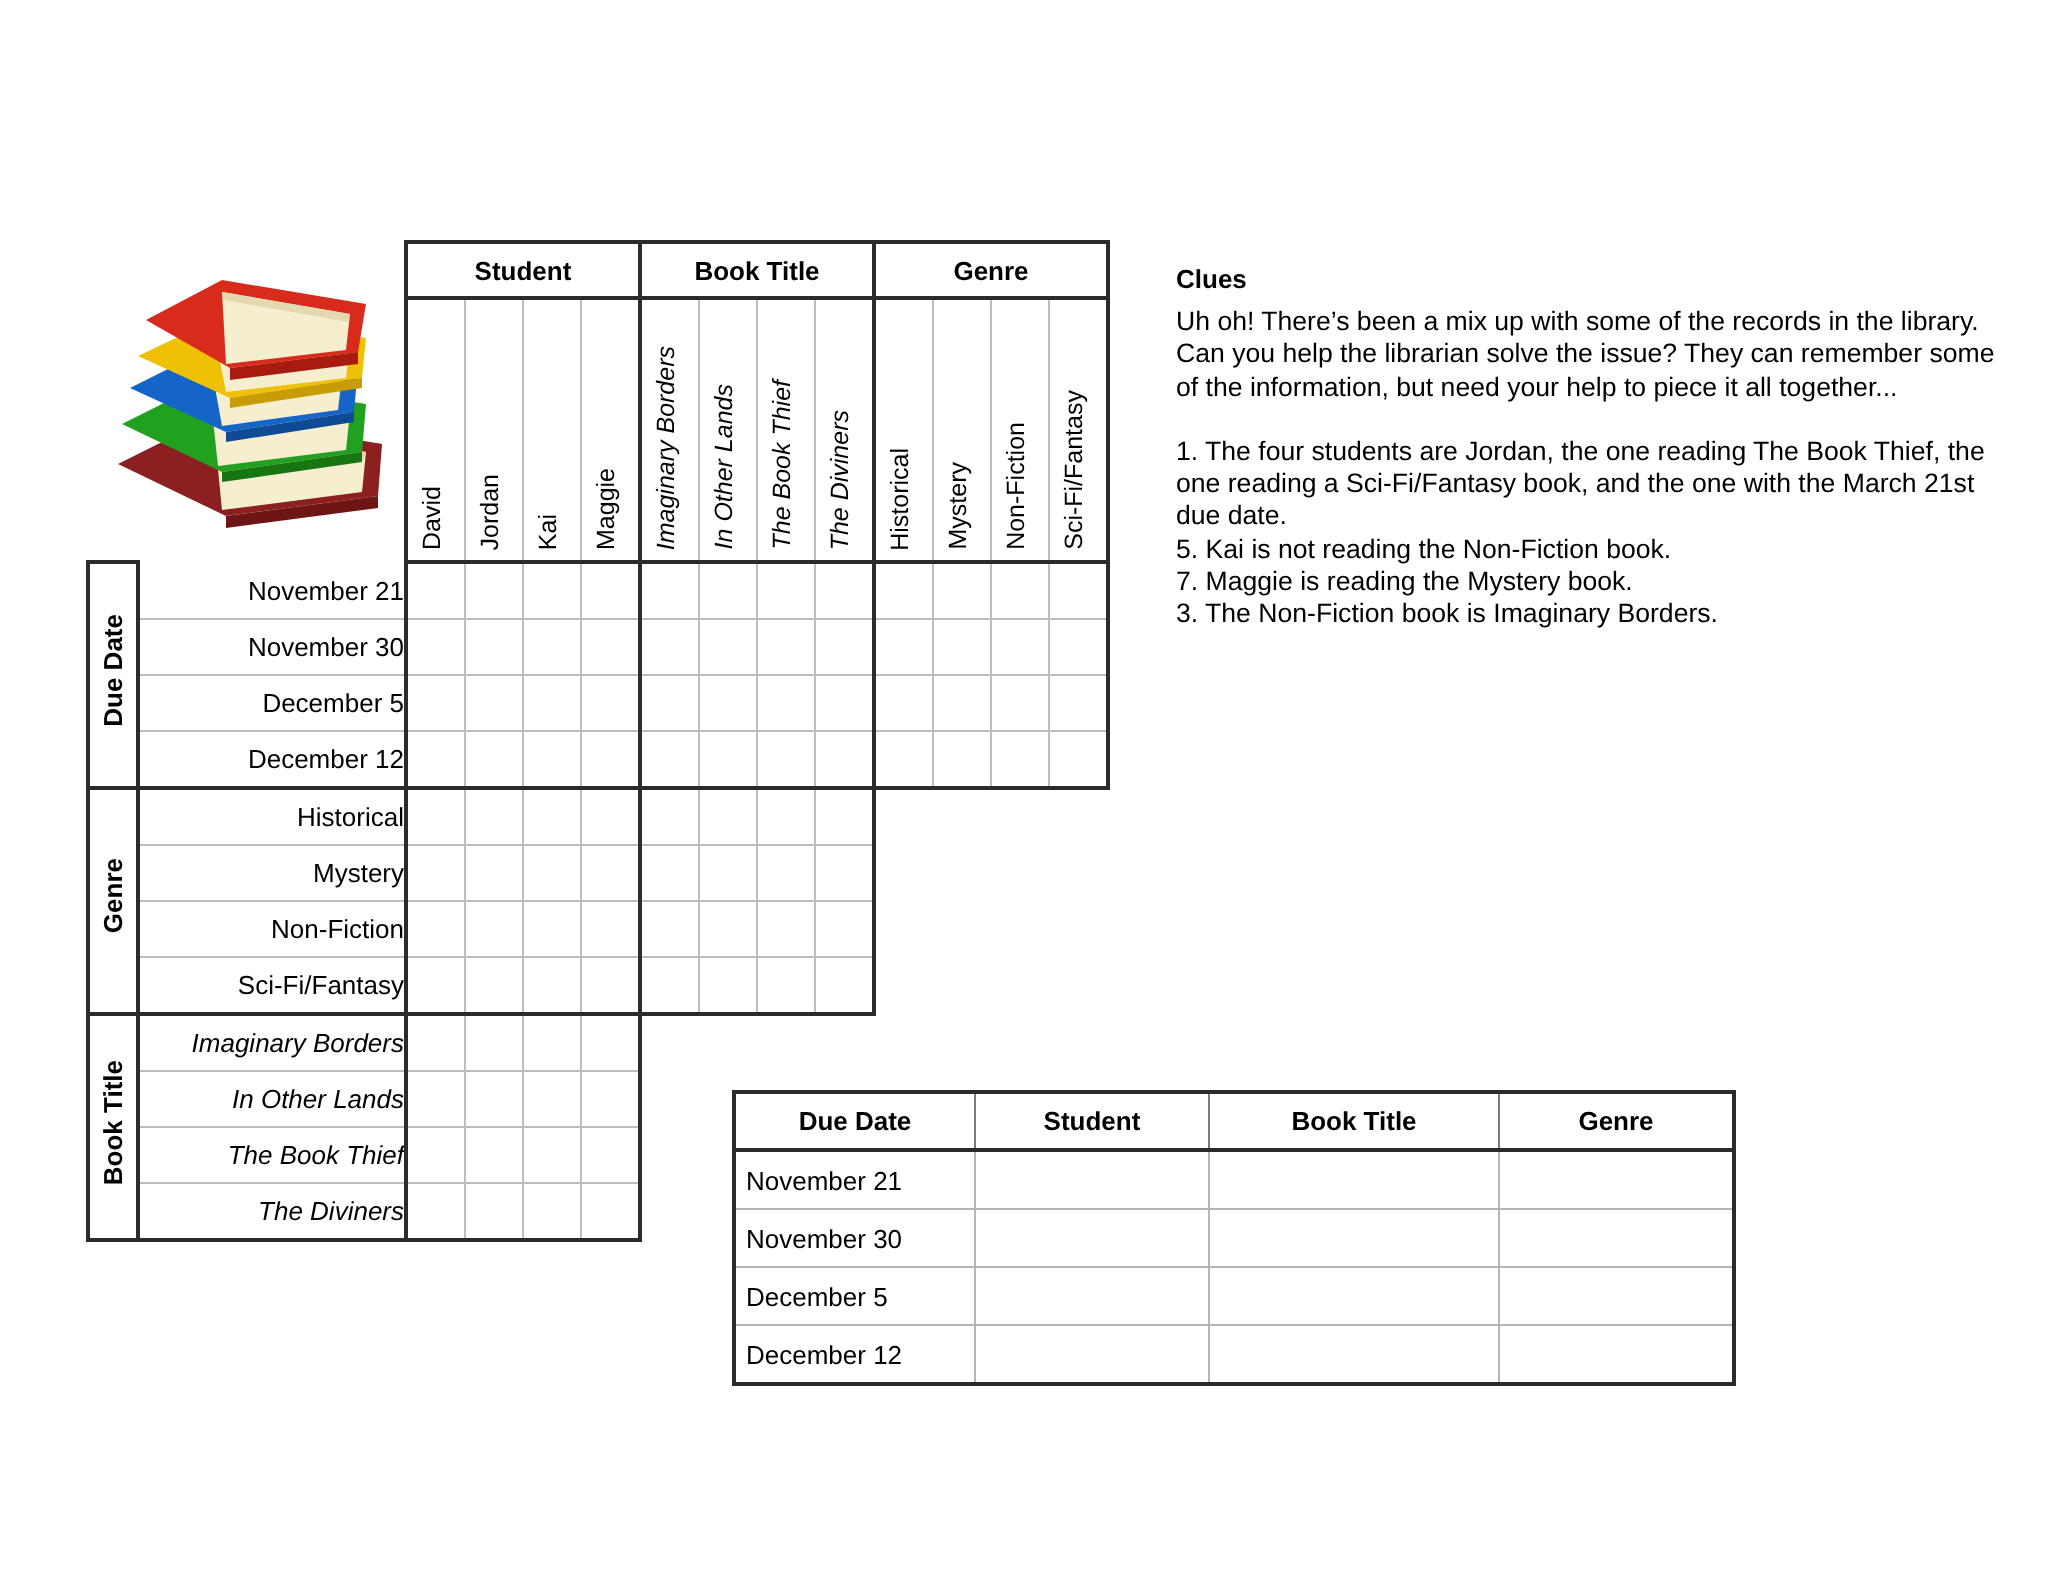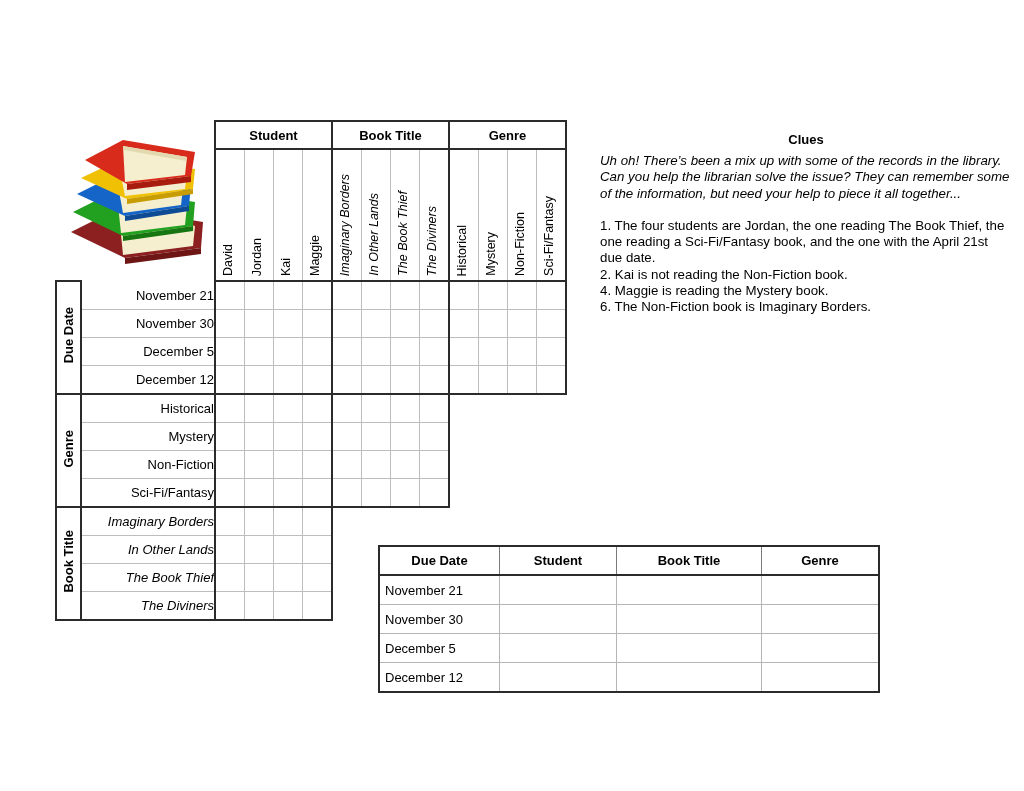--- a/index.html
+++ b/index.html
@@ -1,21 +1,21 @@
 <!DOCTYPE html>
 <html><head>
 <meta charset="utf-8">
 <style>
   html,body{margin:0;padding:0;}
   body{
     width:1024px;height:791px;position:relative;background:#ffffff;
     font-family:"Liberation Sans", sans-serif;color:#000;
     -webkit-font-smoothing:antialiased;
   }
-  .abs{position:absolute;margin-left:12px;}
+  .abs{position:absolute;}
 
   
   #book-stack{left:55px;top:136px;width:140px;height:128px;}
   #book-stack svg{display:block;}
 
   
   #logic-grid{left:43px;top:120px;}
   table.grid{border-collapse:collapse;table-layout:fixed;}
   table.grid td{padding:0;margin:0;}
 
@@ -62,22 +62,22 @@
   .vrot{
     writing-mode:vertical-rl;transform:rotate(180deg);
     font-size:12.5px;white-space:nowrap;display:inline-block;
     margin-left:5px;
   }
   .vrot.italic{font-style:italic;}
   .hdrspacer{height:26px;}
 
   
   #clues{left:588px;top:132px;width:412px;}
-  #clues-title{text-align:center;font-weight:bold;font-size:13px;margin-bottom:6px;}
-  .clue-intro{font-size:13.3px;line-height:16.3px;margin:0 0 16px 0;font-style:italic;}
+  #clues-title{font-weight:bold;font-size:13px;margin-bottom:6px;}
+  .clue-intro{font-size:13.3px;line-height:16.3px;margin:0 0 16px 0;}
   .clue-line{font-size:13.3px;line-height:16.3px;margin:0;}
 
   
   #answer-table{left:366px;top:545px;}
   table.ans{border-collapse:collapse;table-layout:fixed;border:2px solid #2b2b2b;}
   table.ans th{
     border:1px solid #7a7a7a;height:25px;font-size:13px;font-weight:bold;
     text-align:center;background:#fff;
   }
   table.ans td{
@@ -301,24 +301,24 @@
           <td class="nob" colspan="8"></td>
         </tr>
       </tbody>
   </table>
 </div>
 
 <div class="abs" id="clues">
   <div id="clues-title">Clues</div>
   <p class="clue-intro">Uh oh! There’s been a mix up with some of the records in the library. Can you help the librarian solve the issue? They can remember some of the information, but need your help to piece it all together...</p>
   <div id="clue-list">
-      <p class="clue-line">1. The four students are Jordan, the one reading The Book Thief, the one reading a Sci-Fi/Fantasy book, and the one with the April 21st due date.</p>
-      <p class="clue-line">2. Kai is not reading the Non-Fiction book.</p>
-      <p class="clue-line">4. Maggie is reading the Mystery book.</p>
-      <p class="clue-line">6. The Non-Fiction book is Imaginary Borders.</p>
+      <p class="clue-line">1. The four students are Jordan, the one reading The Book Thief, the one reading a Sci-Fi/Fantasy book, and the one with the March 21st due date.</p>
+      <p class="clue-line">5. Kai is not reading the Non-Fiction book.</p>
+      <p class="clue-line">7. Maggie is reading the Mystery book.</p>
+      <p class="clue-line">3. The Non-Fiction book is Imaginary Borders.</p>
     </div>
 </div>
 
 <div class="abs" id="answer-table">
   <table class="ans">
     <thead>
       <tr class="hdrrow">
         <th class="w-date">Due Date</th>
         <th class="w-stu">Student</th>
         <th class="w-book">Book Title</th>

